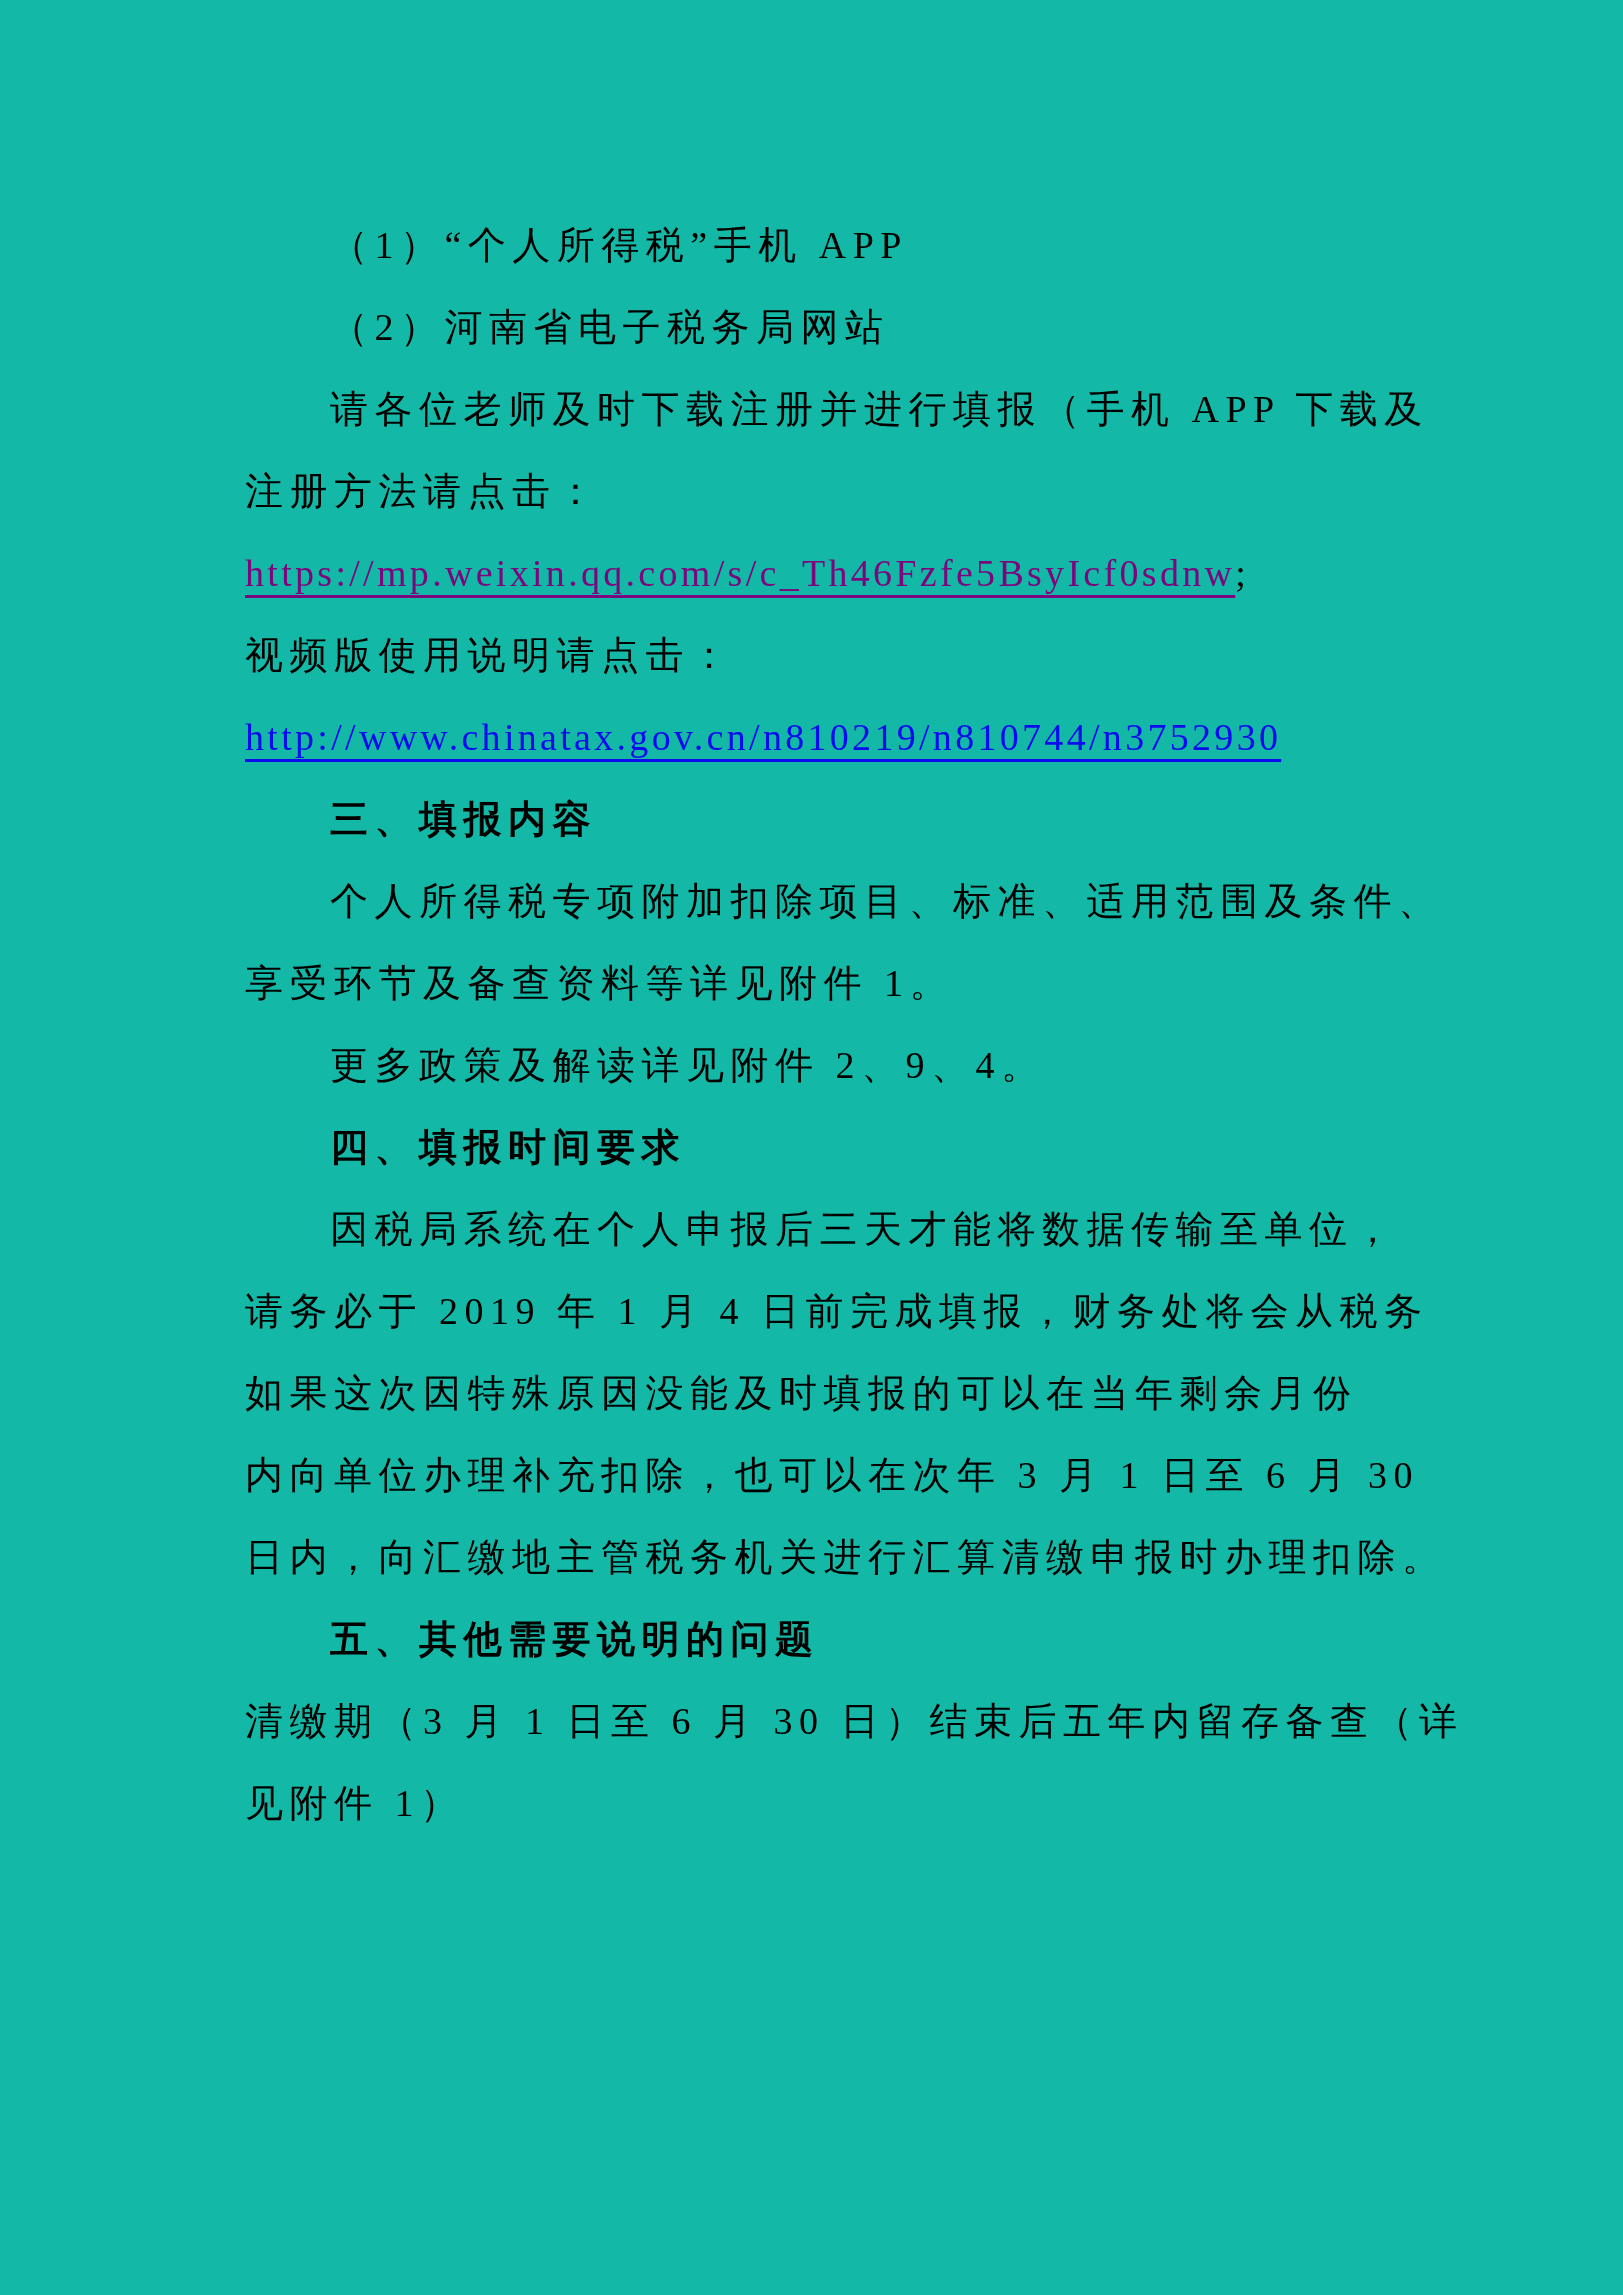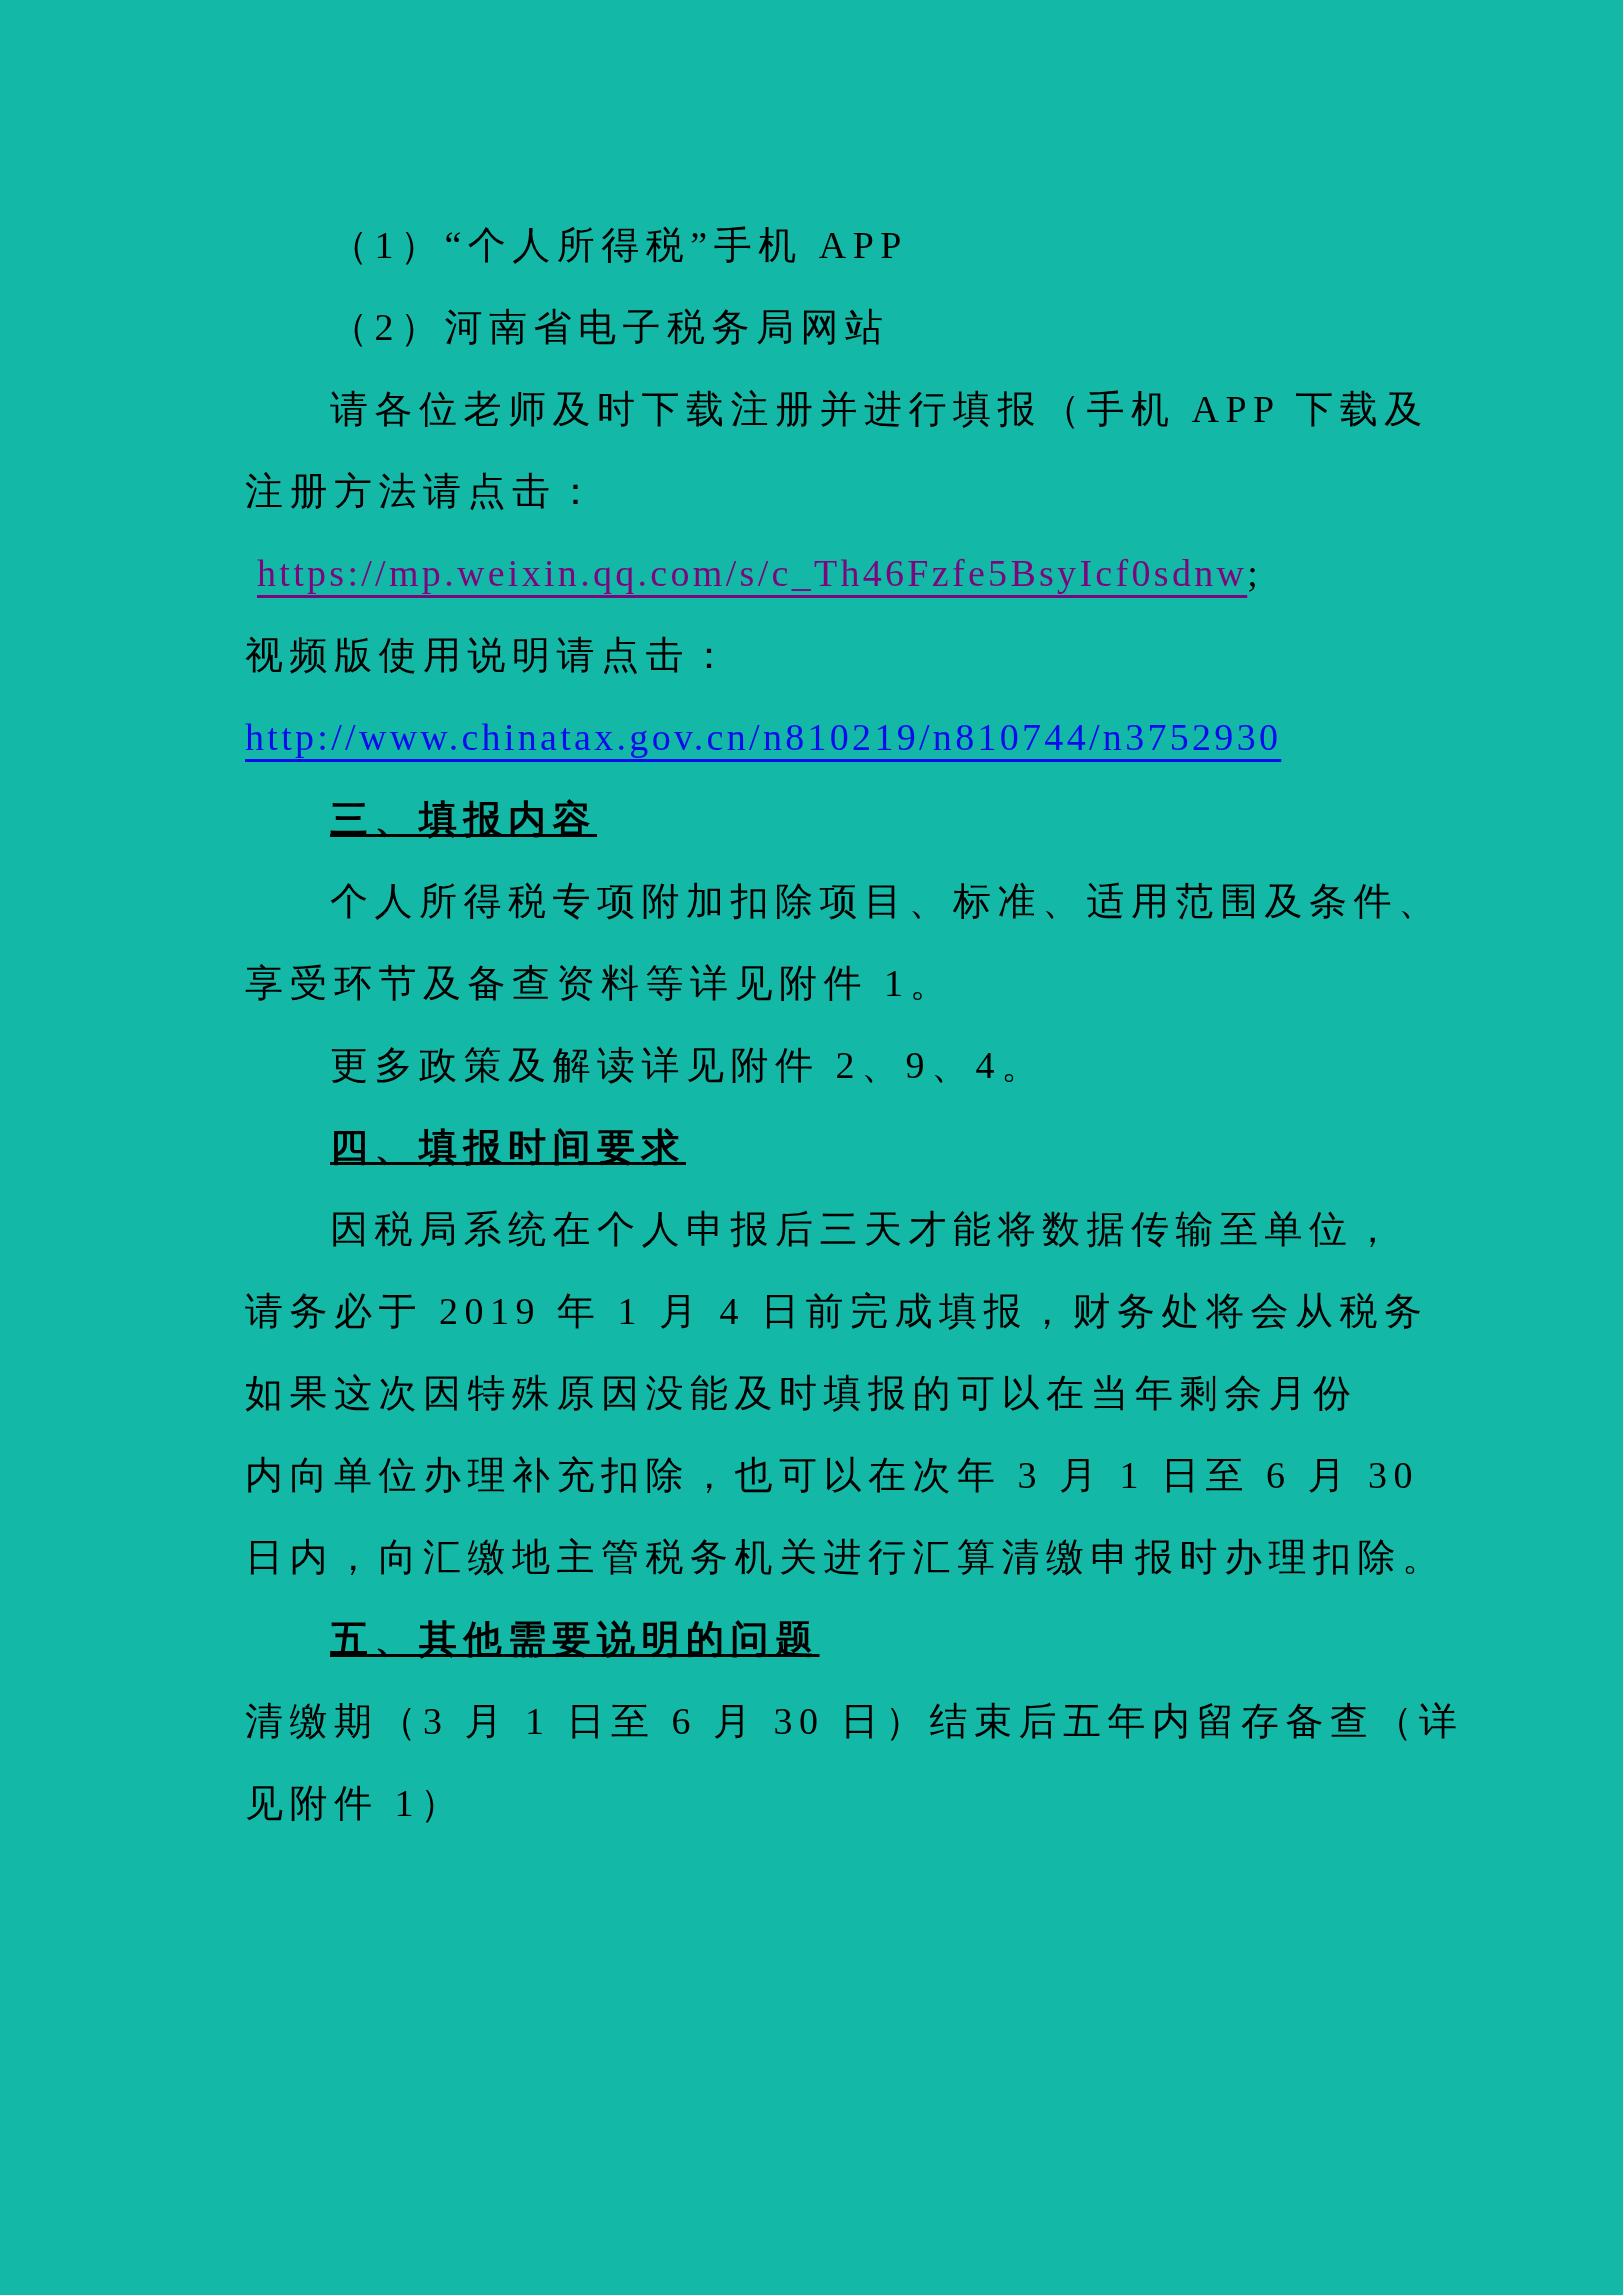--- a/index.html
+++ b/index.html
@@ -33,32 +33,31 @@
   .line.indent { padding-left: 85px; }
 
   .t-body {
     font-family: "Liberation Serif", "DejaVu Serif", serif;
     font-weight: 400;
   }
 
   .t-heading {
     font-family: "Liberation Sans", "DejaVu Sans", sans-serif;
     font-weight: 700;
-    text-decoration: underline;
   }
 
   .link {
     font-family: "Liberation Serif", "DejaVu Serif", serif;
     letter-spacing: 3.3px;
     text-decoration: underline;
     text-decoration-thickness: 2.6px;
     text-underline-offset: 9.2px;
     cursor: pointer;
   }
-  .link-visited { color: #7b067e; margin-left: 12px; }
+  .link-visited { color: #7b067e; }
   .link-normal  { color: #0b0bee; }
 </style>
 </head>
 <body>
 
 <div class="page">
   <div class="content" id="doc-body">
       <div class="line indent"><span class="t-body">（1）“个人所得税”手机 APP</span></div>
       <div class="line indent"><span class="t-body">（2）河南省电子税务局网站</span></div>
       <div class="line indent"><span class="t-body">请各位老师及时下载注册并进行填报（手机 APP 下载及</span></div>

